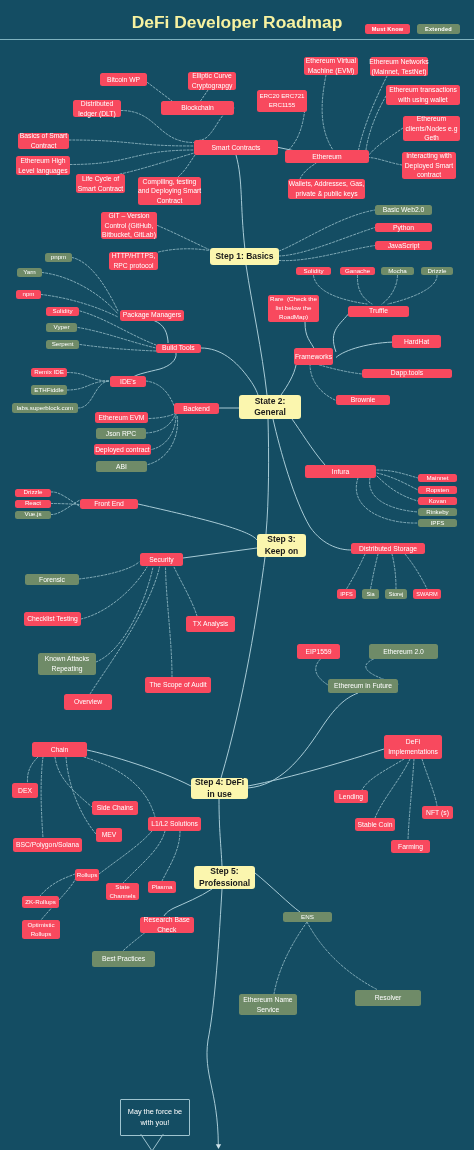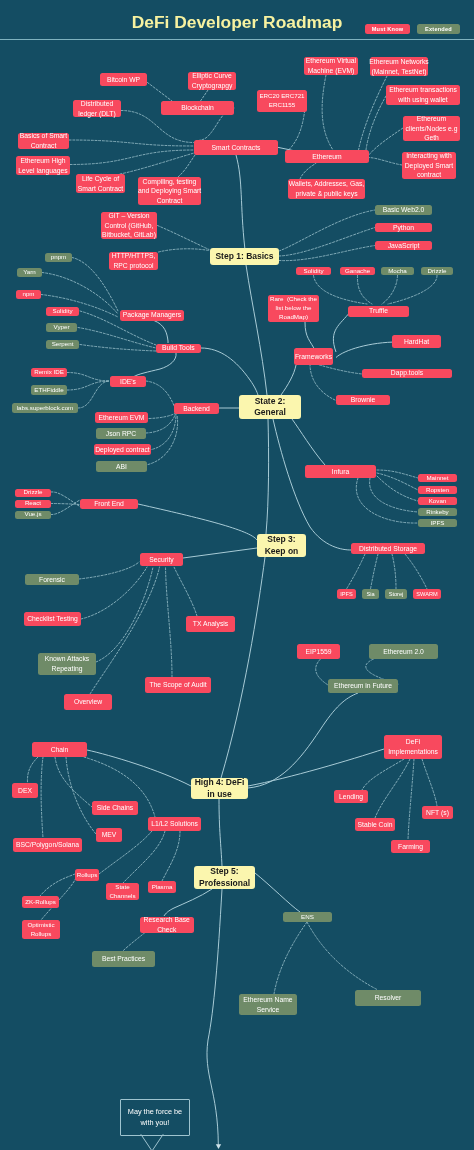--- a/index.html
+++ b/index.html
@@ -243,21 +243,21 @@
   <div class="node red" style="left:92px;top:801px;width:46px;height:14px;font-size:6.78px;">Side Chains</div>
   <div class="node red" style="left:96px;top:828px;width:26px;height:14px;font-size:6.78px;">MEV</div>
   <div class="node red" style="left:13px;top:838px;width:69px;height:14px;font-size:6.78px;">BSC/Polygon/Solana</div>
   <div class="node red" style="left:148px;top:817px;width:53px;height:14px;font-size:6.78px;">L1/L2 Solutions</div>
   <div class="node red" style="left:384px;top:735px;width:58px;height:24px;font-size:6.78px;">DeFi
 Implementations</div>
   <div class="node red" style="left:334px;top:790px;width:34px;height:13px;font-size:6.78px;">Lending</div>
   <div class="node red" style="left:355px;top:818px;width:40px;height:13px;font-size:6.78px;">Stable Coin</div>
   <div class="node red" style="left:391px;top:840px;width:39px;height:13px;font-size:6.78px;">Farming</div>
   <div class="node red" style="left:422px;top:806px;width:31px;height:13px;font-size:6.78px;">NFT (s)</div>
-  <div class="node step" style="left:191px;top:778px;width:57px;height:21px;font-size:8.5px;">High 4: DeFi
+  <div class="node step" style="left:191px;top:778px;width:57px;height:21px;font-size:8.5px;">Step 4: DeFi
 in use</div>
   <div class="node step" style="left:194px;top:866px;width:61px;height:23px;font-size:8.5px;">Step 5:
 Professional</div>
   <div class="node red" style="left:75px;top:869px;width:24px;height:12px;font-size:6.21px;">Rollups</div>
   <div class="node red" style="left:22px;top:896px;width:37px;height:12px;font-size:6.21px;">ZK-Rollups</div>
   <div class="node red" style="left:22px;top:920px;width:38px;height:19px;font-size:6.21px;">Optimistic
 Rollups</div>
   <div class="node red" style="left:106px;top:883px;width:33px;height:17px;font-size:6.21px;">State
 Channels</div>
   <div class="node red" style="left:148px;top:881px;width:28px;height:12px;font-size:6.21px;">Plasma</div>

